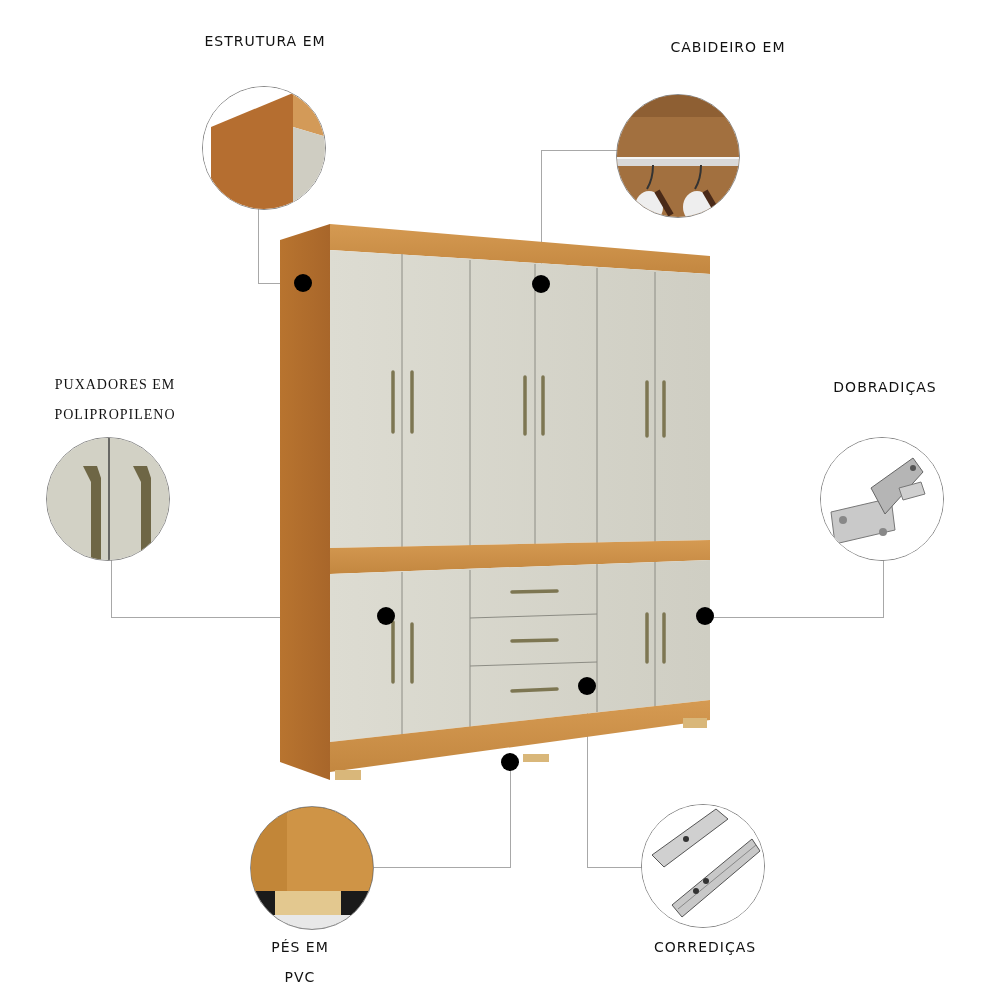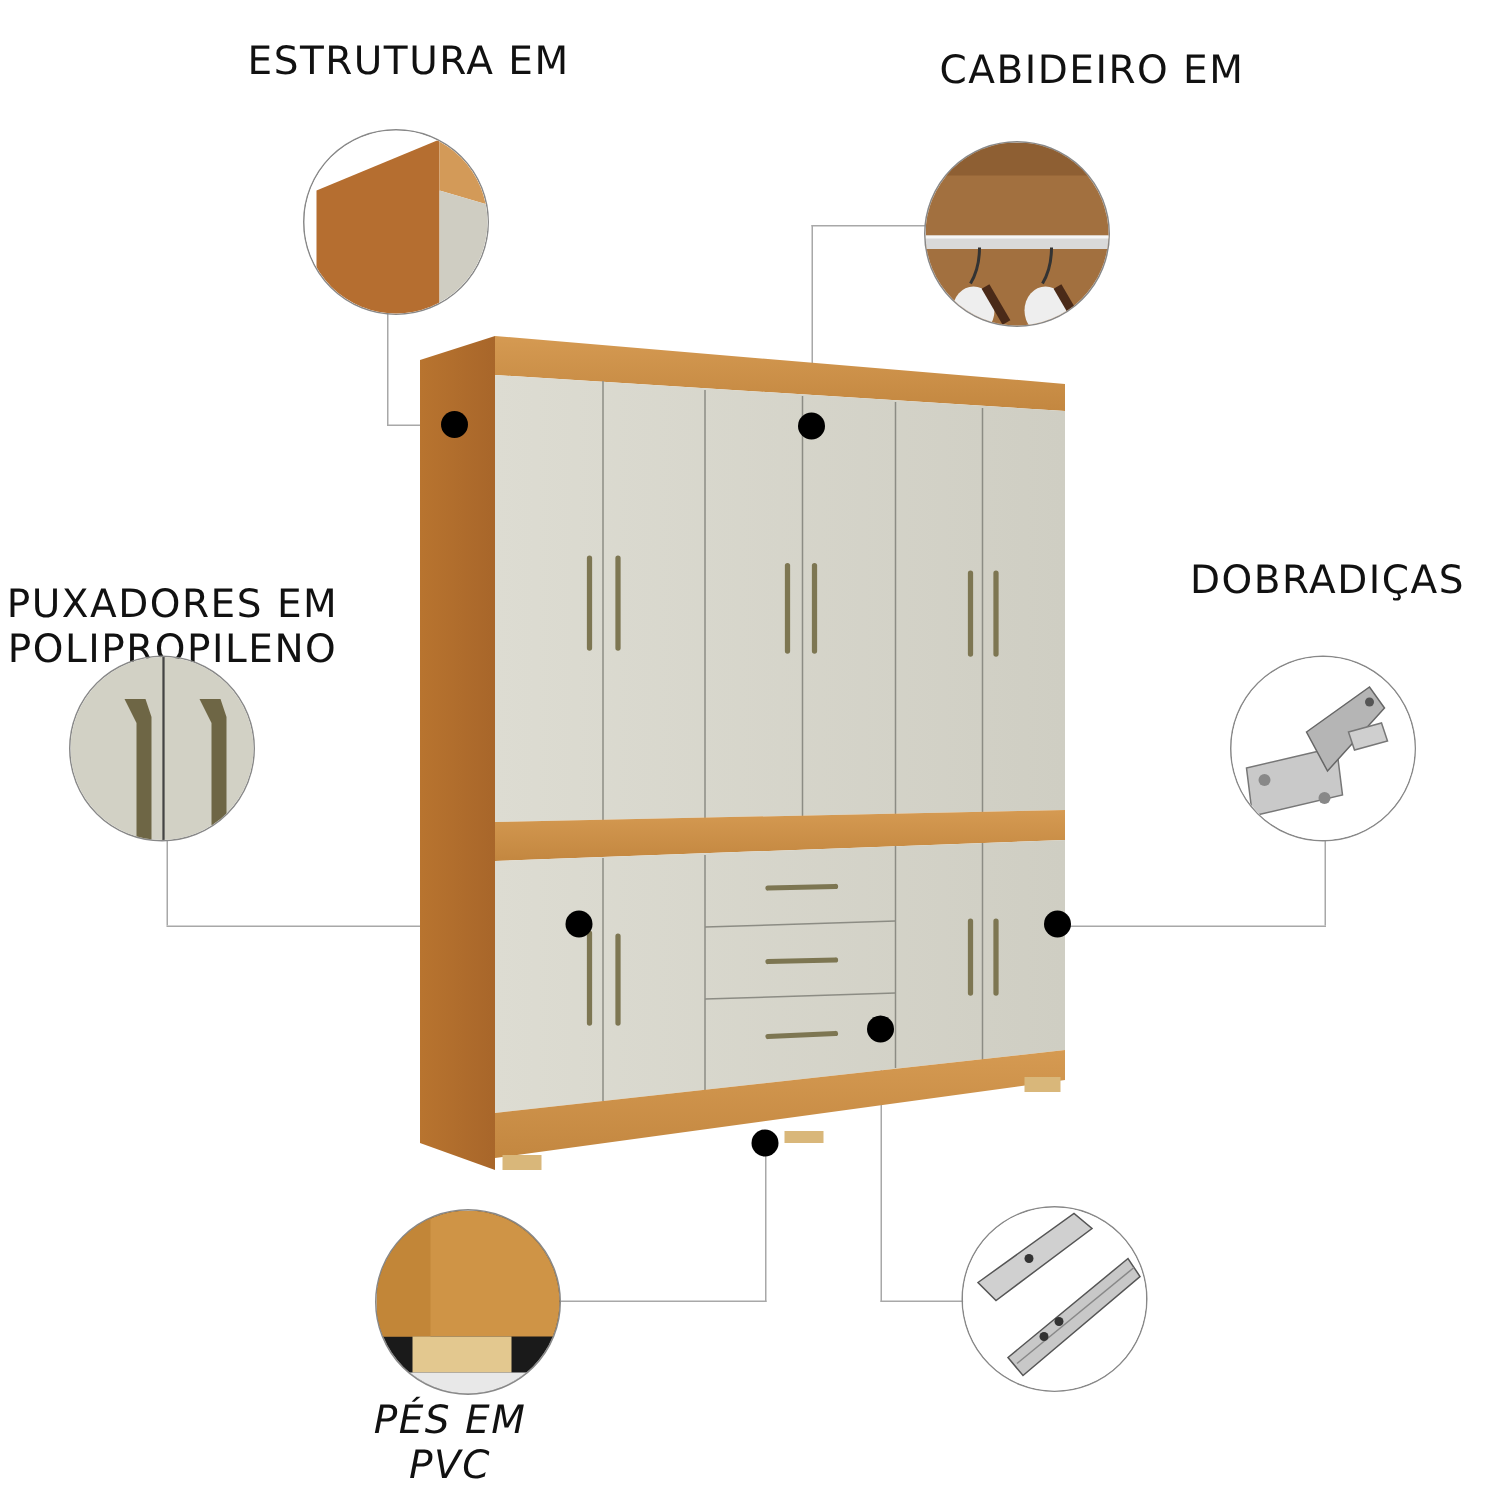--- a/index.html
+++ b/index.html
@@ -1,44 +1,45 @@
 <!DOCTYPE html>
 <html><head>
 <meta charset="utf-8">
 <style>
   html, body { margin:0; padding:0; background:#ffffff; }
   body { width:1000px; height:1000px; position:relative; overflow:hidden; font-family:"DejaVu Sans", sans-serif; }
-  .label { position:absolute; text-align:center; color:#111; font-size:26px; line-height:30px; letter-spacing:1px; font-weight:400; white-space:nowrap; }
+  .label { position:absolute; text-align:center; color:#111; font-size:14px; line-height:30px; letter-spacing:1px; font-weight:400; white-space:nowrap; }
   .label span { display:block; }
   .circle { position:absolute; border-radius:50%; overflow:hidden; border:1px solid #888; box-sizing:border-box; }
   .line { position:absolute; background:#a8a8a8; }
   .dot { position:absolute; width:18px; height:18px; border-radius:50%; background:#000; }
   svg { display:block; }
 </style>
 </head>
 <body>
 
 <div class="label" style="left:165px; top:26px; width:200px;">
   <span>ESTRUTURA EM</span>
 </div>
 <div class="label" style="left:560px; top:32px; width:260px;margin-left:38px;">
   <span>CABIDEIRO EM</span>
 </div>
-<div class="label" style="left:0px; top:388px; width:230px;">
+<div class="label" style="left:0px; top:370px; width:230px;font-family:Liberation Serif, serif;">
   <span>PUXADORES EM</span>
   <span>POLIPROPILENO</span>
 </div>
 <div class="label" style="left:785px; top:372px; width:200px;">
   <span>DOBRADIÇAS</span>
 </div>
-<div class="label" style="left:240px; top:932px; width:120px;font-style:italic;">
+<div class="label" style="left:240px; top:932px; width:120px;">
   <span>PÉS EM</span>
   <span>PVC</span>
 </div>
 <div class="label" style="left:595px; top:932px; width:220px;">
+  <span>CORREDIÇAS</span>
 </div>
 
 <div class="line" style="left:258px; top:204px; width:1px; height:80px;"></div>
 <div class="line" style="left:258px; top:283px; width:45px; height:1px;"></div>
 
 <div class="line" style="left:541px; top:150px; width:80px; height:1px;"></div>
 <div class="line" style="left:541px; top:150px; width:1px; height:134px;"></div>
 
 <div class="line" style="left:111px; top:560px; width:1px; height:57px;"></div>
 <div class="line" style="left:111px; top:617px; width:273px; height:1px;"></div>

